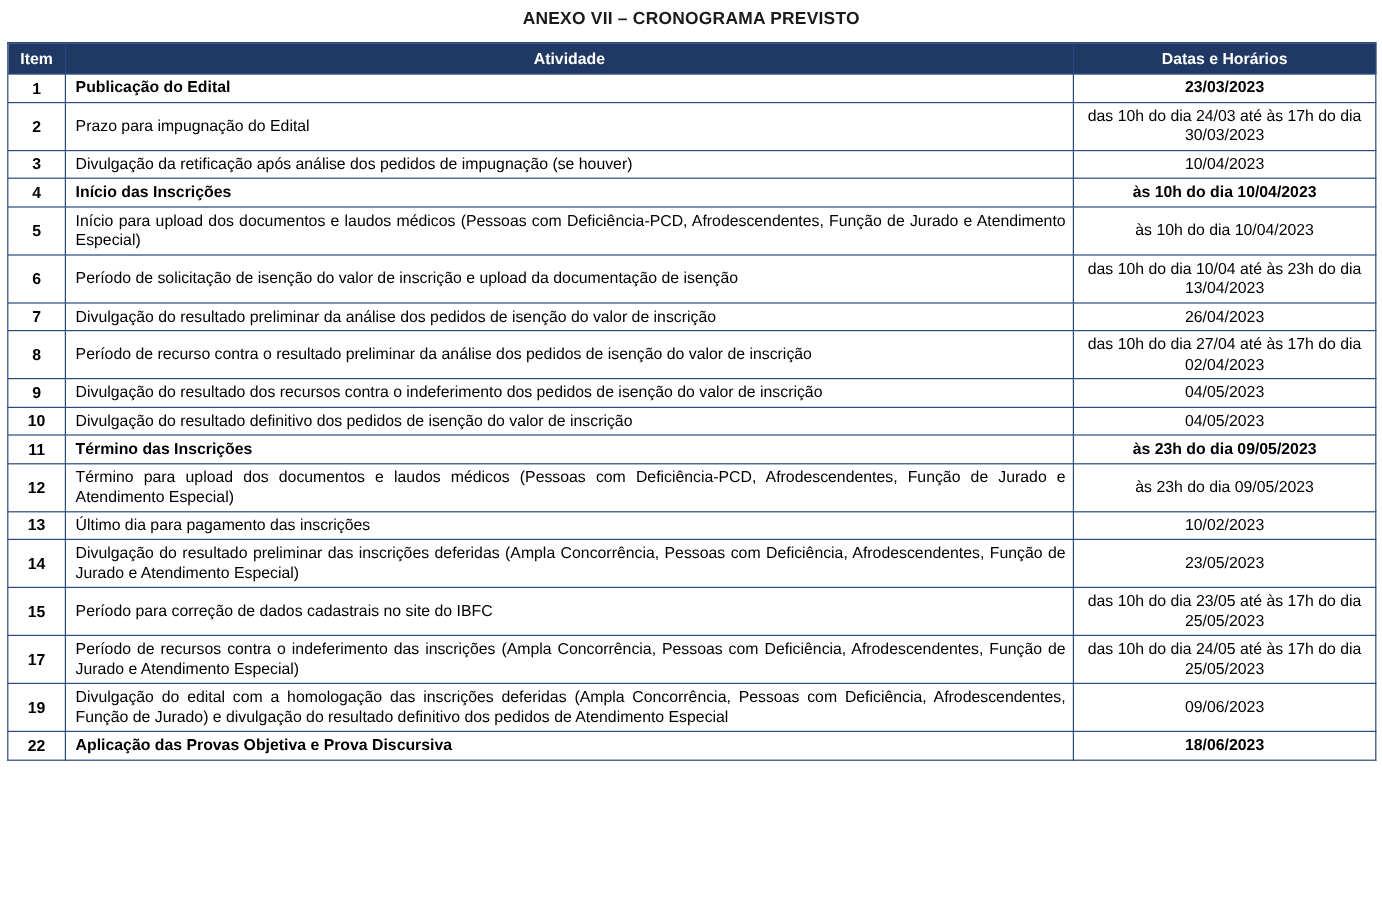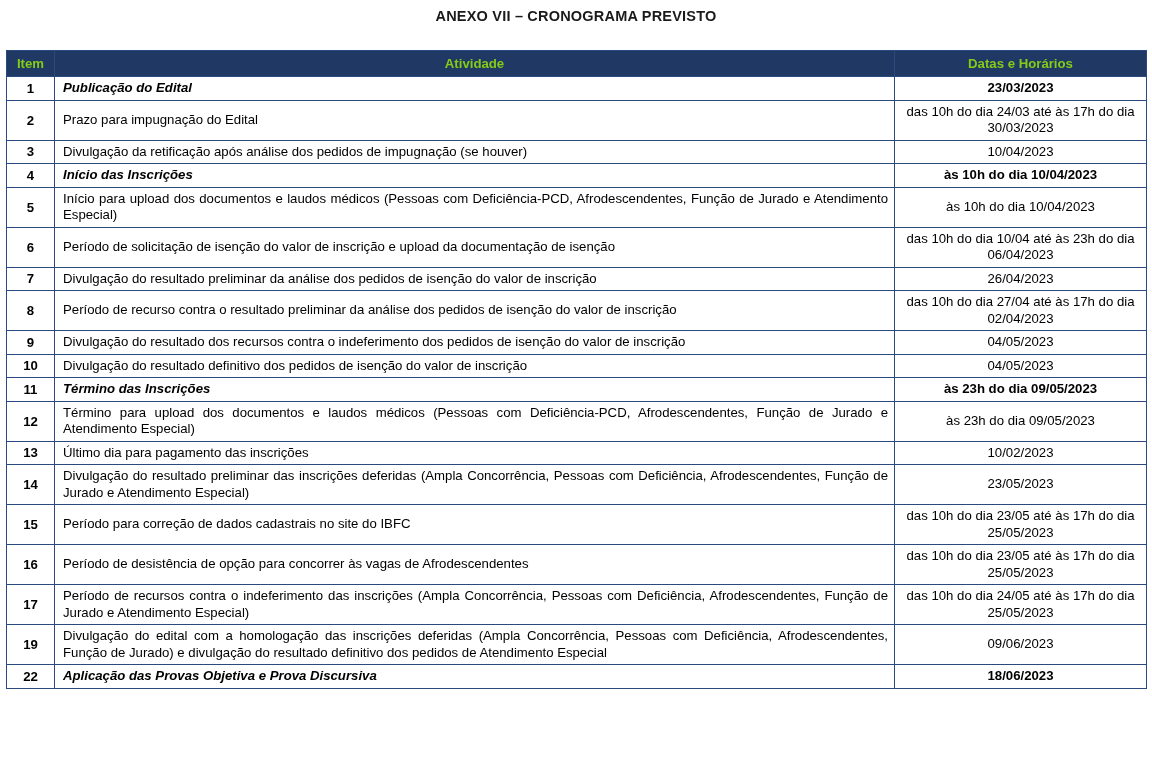--- a/index.html
+++ b/index.html
@@ -17,38 +17,38 @@
   .page {
     width: 1152px;
     box-sizing: border-box;
     padding: 0;
   }
   .doc-title {
     text-align: center;
     font-size: 14.5px;
     font-weight: bold;
     color: #1a1a1a;
-    padding: 8px 0 26px 0;
+    padding: 8px 0 11px 0;
     letter-spacing: 0.2px;
   }
   table.schedule {
     border-collapse: collapse;
     table-layout: fixed;
     width: 1140px;
     margin: 0 6px;
     border: 1px solid #1f3864;
   }
   table.schedule th, table.schedule td {
     border: 1px solid #2a4a7f;
     font-size: 13.2px;
     vertical-align: middle;
   }
   thead th {
     background: #1f3864;
-    color: #84cc16;
+    color: #ffffff;
     font-weight: bold;
     text-align: center;
     height: 21px;
     padding: 2px 4px;
     font-size: 13.3px;
   }
   col.c-item { width: 48px; }
   col.c-act  { width: 840px; }
   col.c-date { width: 252px; }
 
@@ -62,21 +62,21 @@
     text-align-last: left;
     padding: 3px 6px 3px 8px;
     line-height: 1.25;
   }
   td.date {
     text-align: center;
     padding: 3px 4px;
     line-height: 1.25;
   }
   tr.bold td { font-weight: bold; }
-  tr.bold td.act { font-weight: bold; font-style: italic; }
+  tr.bold td.act { font-weight: bold; }
 </style>
 </head>
 <body>
 
 <div class="page">
 
   <div class="doc-title">ANEXO VII – CRONOGRAMA PREVISTO</div>
 
   <table class="schedule">
     <colgroup>
@@ -113,21 +113,21 @@
           <td class="date">às 10h do dia 10/04/2023</td>
         </tr>
         <tr>
           <td class="item">5</td>
           <td class="act">Início para upload dos documentos e laudos médicos (Pessoas com Deficiência-PCD, Afrodescendentes, Função de Jurado e Atendimento Especial)</td>
           <td class="date">às 10h do dia 10/04/2023</td>
         </tr>
         <tr>
           <td class="item">6</td>
           <td class="act">Período de solicitação de isenção do valor de inscrição e upload da documentação de isenção</td>
-          <td class="date">das 10h do dia 10/04 até às 23h do dia 06/04/2023</td>
+          <td class="date">das 10h do dia 10/04 até às 23h do dia 13/04/2023</td>
         </tr>
         <tr>
           <td class="item">7</td>
           <td class="act">Divulgação do resultado preliminar da análise dos pedidos de isenção do valor de inscrição</td>
           <td class="date">26/04/2023</td>
         </tr>
         <tr>
           <td class="item">8</td>
           <td class="act">Período de recurso contra o resultado preliminar da análise dos pedidos de isenção do valor de inscrição</td>
           <td class="date">das 10h do dia 27/04 até às 17h do dia 02/04/2023</td>
@@ -161,25 +161,20 @@
           <td class="item">14</td>
           <td class="act">Divulgação do resultado preliminar das inscrições deferidas (Ampla Concorrência, Pessoas com Deficiência, Afrodescendentes, Função de Jurado e Atendimento Especial)</td>
           <td class="date">23/05/2023</td>
         </tr>
         <tr>
           <td class="item">15</td>
           <td class="act">Período para correção de dados cadastrais no site do IBFC</td>
           <td class="date">das 10h do dia 23/05 até às 17h do dia 25/05/2023</td>
         </tr>
         <tr>
-          <td class="item">16</td>
-          <td class="act">Período de desistência de opção para concorrer às vagas de Afrodescendentes</td>
-          <td class="date">das 10h do dia 23/05 até às 17h do dia 25/05/2023</td>
-        </tr>
-        <tr>
           <td class="item">17</td>
           <td class="act">Período de recursos contra o indeferimento das inscrições (Ampla Concorrência, Pessoas com Deficiência, Afrodescendentes, Função de Jurado e Atendimento Especial)</td>
           <td class="date">das 10h do dia 24/05 até às 17h do dia 25/05/2023</td>
         </tr>
         <tr>
           <td class="item">19</td>
           <td class="act">Divulgação do edital com a homologação das inscrições deferidas (Ampla Concorrência, Pessoas com Deficiência, Afrodescendentes, Função de Jurado) e divulgação do resultado definitivo dos pedidos de Atendimento Especial</td>
           <td class="date">09/06/2023</td>
         </tr>
         <tr class="bold">

